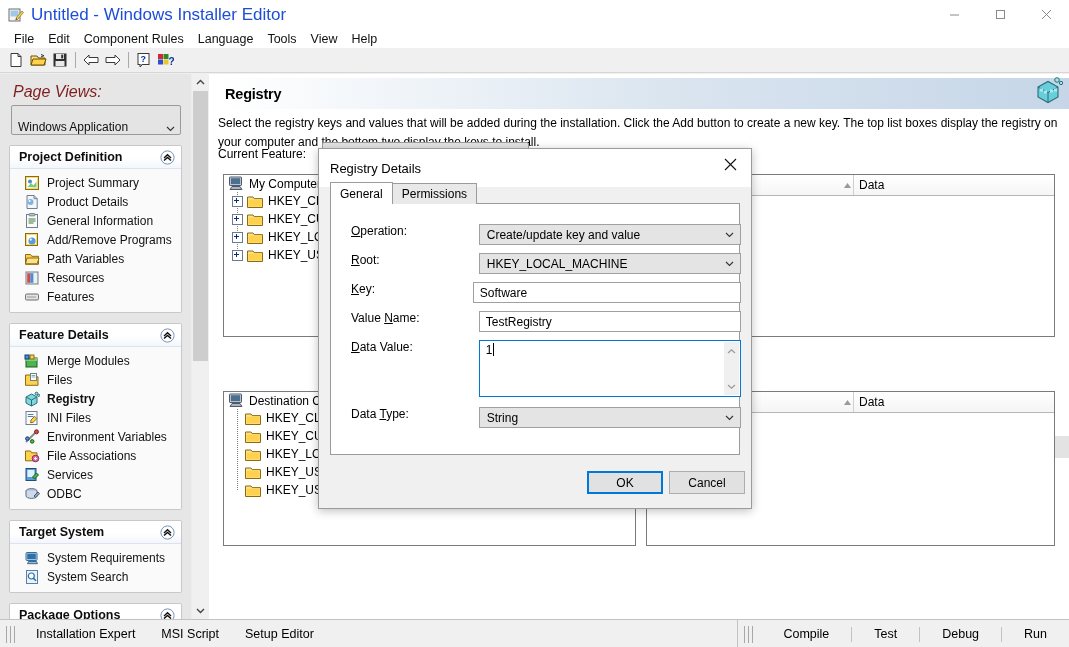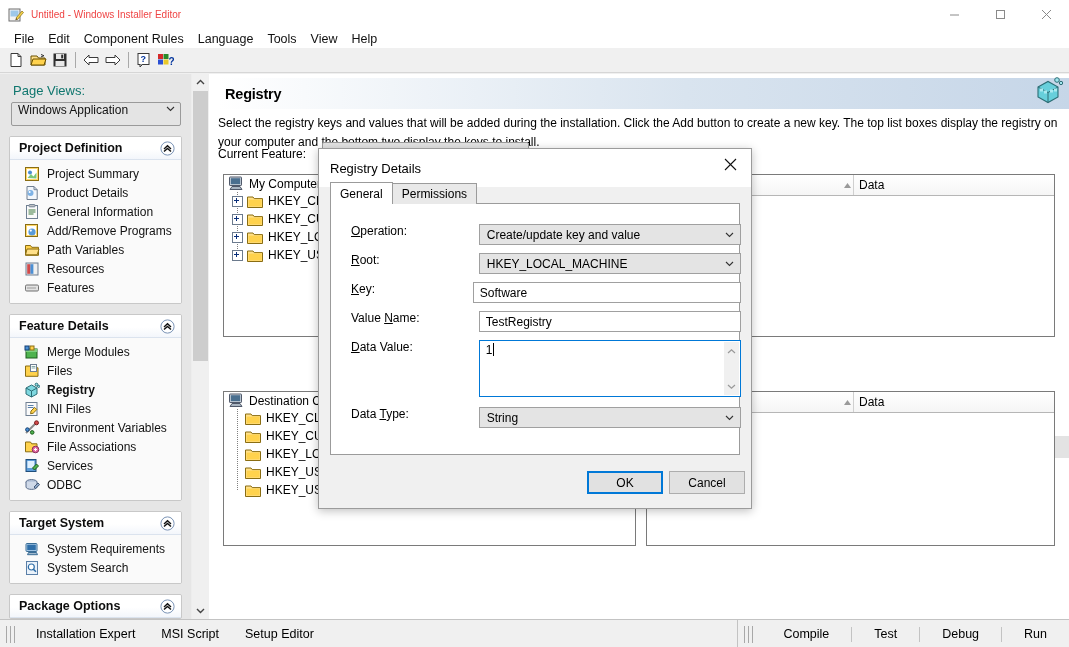--- a/index.html
+++ b/index.html
@@ -13,21 +13,21 @@
   }
   .app{position:relative;width:1069px;height:647px;background:#f0f0f0;}
 
   
   .titlebar{
     position:absolute;left:0;top:0;width:1069px;height:29px;
     background:#ffffff;border-bottom:1px solid #ffffff;
     display:flex;align-items:center;
   }
   .title-icon{width:16px;height:16px;margin-left:8px;margin-right:7px;position:relative;flex:none;}
-  .title-text{color:#ef4444;font-size:10px;white-space:nowrap;}
+  .title-text{color:#1d4ed8;font-size:17px;white-space:nowrap;}
   .win-btns{position:absolute;right:0;top:0;height:29px;display:flex;}
   .win-btn{width:46px;height:29px;display:flex;align-items:center;justify-content:center;}
   .win-btn svg{display:block;}
 
   
   .menubar{
     position:absolute;left:0;top:29px;width:1069px;height:19px;
     background:#ffffff;display:flex;align-items:center;padding-left:7px;box-sizing:border-box;
   }
   .menu-item{font-size:12.5px;color:#111;padding:1px 7px;white-space:nowrap;}
@@ -41,25 +41,25 @@
   .tb-btn{width:22px;height:21px;display:flex;align-items:center;justify-content:center;}
   .tb-sep{width:1px;height:16px;background:#a9a9a9;margin:0 4px;}
 
   
   .sidebar{
     position:absolute;left:0;top:74px;width:191px;height:545px;
     background:#e6e6e6;
     border-right:1px solid #c8c8c8;
     overflow:hidden;
   }
-  .pv-label{font-size:13px;color:#0f766e;margin:9px 0 4px 13px;}
+  .pv-label{font-size:16px;color:#7f1d1d;margin:9px 0 4px 13px;font-style:italic;}
   .pv-select{
-    margin:0 10px 0 11px;height:24px;background:#e4e4e4;
+    margin:0 10px 0 11px;height:30px;background:#e4e4e4;
     border:1px solid #9a9a9a;border-radius:2px;
-    display:flex;align-items:flex-start;padding:0 4px 0 6px;box-sizing:border-box;
+    display:flex;align-items:flex-end;padding:0 4px 0 6px;box-sizing:border-box;
     font-size:12px;color:#111;justify-content:space-between;
   }
   .chev{width:11px;height:11px;flex:none;}
   .group{
     margin:10px 9px 0 9px;background:#fafafa;border:1px solid #c8c8c8;border-radius:2px;
     overflow:hidden;
   }
   .group-head{
     height:22px;display:flex;align-items:center;justify-content:space-between;
     padding:0 6px 0 9px;

